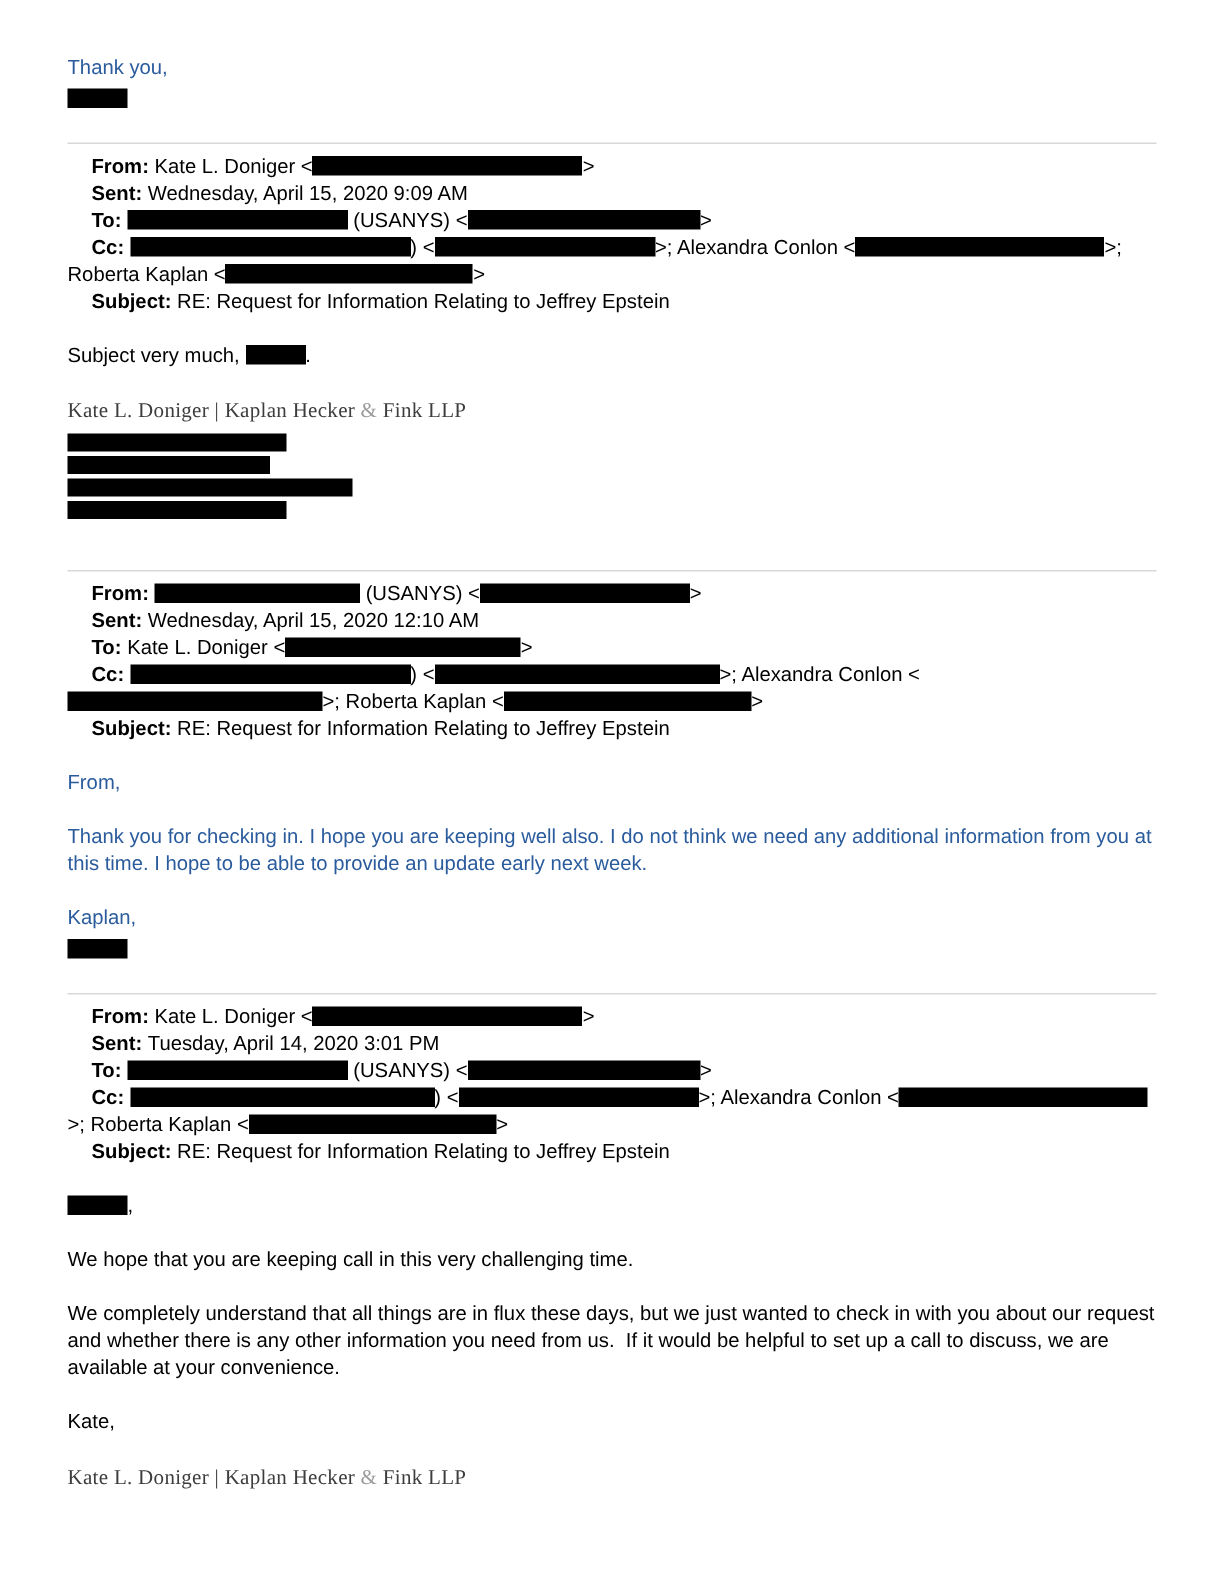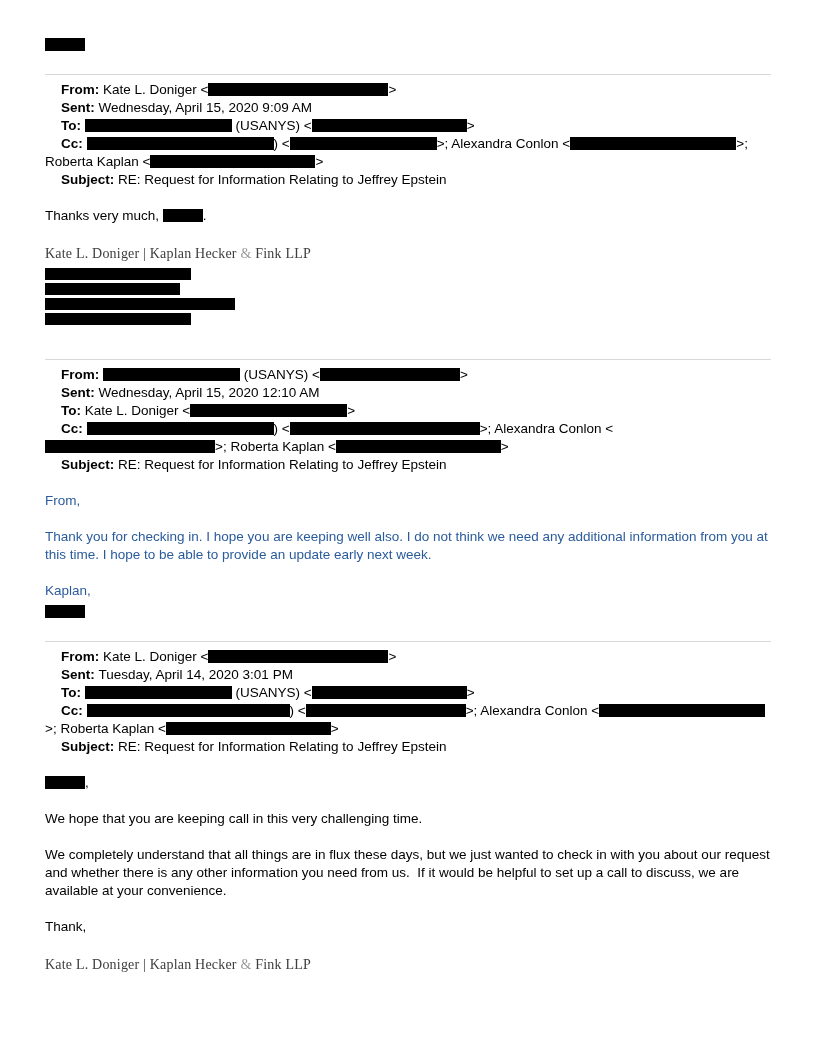--- a/index.html
+++ b/index.html
@@ -66,30 +66,31 @@
     background: #000000;
     margin-top: 3px;
   }
   .redaction-block:first-child { margin-top: 0; }
 </style>
 </head>
 <body>
 
 <div class="page">
   <div id="content">
+      <p class="para blue"><span>Thank you,</span></p>
       <p class="para tight"><span class="redaction" style="width: 40px;"></span></p>
       <div class="divider"></div>
       <div class="header-block">
         <p class="header-line"><b>From: </b><span>Kate L. Doniger &lt;</span><span class="redaction" style="width: 180px;"></span><span>&gt;</span></p>
         <p class="header-line"><b>Sent: </b><span>Wednesday, April 15, 2020 9:09 AM</span></p>
         <p class="header-line"><b>To: </b><span class="redaction" style="width: 147px;"></span><span> (USANYS) &lt;</span><span class="redaction" style="width: 155px;"></span><span>&gt;</span></p>
         <p class="header-line"><b>Cc: </b><span class="redaction" style="width: 187px;"></span><span>) &lt;</span><span class="redaction" style="width: 147px;"></span><span>&gt;; Alexandra Conlon &lt;</span><span class="redaction" style="width: 166px;"></span><span>&gt;; Roberta Kaplan &lt;</span><span class="redaction" style="width: 165px;"></span><span>&gt;</span></p>
         <p class="header-line"><b>Subject: </b><span>RE: Request for Information Relating to Jeffrey Epstein</span></p>
       </div>
-      <p class="para"><span>Thanks very much, </span><span class="redaction" style="width: 40px;"></span><span>.</span></p>
+      <p class="para"><span>Subject very much, </span><span class="redaction" style="width: 40px;"></span><span>.</span></p>
       <p class="signature"><span>Kate L. Doniger | Kaplan Hecker </span><span class="muted">&amp;</span><span> Fink LLP</span></p>
       <div class="redaction-stack">
         <div class="redaction-block" style="width: 146px;"></div>
         <div class="redaction-block" style="width: 135px;"></div>
         <div class="redaction-block" style="width: 190px;"></div>
         <div class="redaction-block" style="width: 146px;"></div>
       </div>
       <div class="divider"></div>
       <div class="header-block">
         <p class="header-line"><b>From: </b><span class="redaction" style="width: 137px;"></span><span> (USANYS) &lt;</span><span class="redaction" style="width: 140px;"></span><span>&gt;</span></p>
@@ -106,16 +107,16 @@
       <div class="header-block">
         <p class="header-line"><b>From: </b><span>Kate L. Doniger &lt;</span><span class="redaction" style="width: 180px;"></span><span>&gt;</span></p>
         <p class="header-line"><b>Sent: </b><span>Tuesday, April 14, 2020 3:01 PM</span></p>
         <p class="header-line"><b>To: </b><span class="redaction" style="width: 147px;"></span><span> (USANYS) &lt;</span><span class="redaction" style="width: 155px;"></span><span>&gt;</span></p>
         <p class="header-line"><b>Cc: </b><span class="redaction" style="width: 203px;"></span><span>) &lt;</span><span class="redaction" style="width: 160px;"></span><span>&gt;; Alexandra Conlon &lt;</span><span class="redaction" style="width: 166px;"></span><span>&gt;; Roberta Kaplan &lt;</span><span class="redaction" style="width: 165px;"></span><span>&gt;</span></p>
         <p class="header-line"><b>Subject: </b><span>RE: Request for Information Relating to Jeffrey Epstein</span></p>
       </div>
       <p class="para"><span class="redaction" style="width: 40px;"></span><span>,</span></p>
       <p class="para"><span>We hope that you are keeping call in this very challenging time.</span></p>
       <p class="para"><span>We completely understand that all things are in flux these days, but we just wanted to check in with you about our request and whether there is any other information you need from us.  If it would be helpful to set up a call to discuss, we are available at your convenience.</span></p>
-      <p class="para"><span>Thank,</span></p>
+      <p class="para"><span>Kate,</span></p>
       <p class="signature"><span>Kate L. Doniger | Kaplan Hecker </span><span class="muted">&amp;</span><span> Fink LLP</span></p>
     </div>
 </div>
 
 </body></html>

